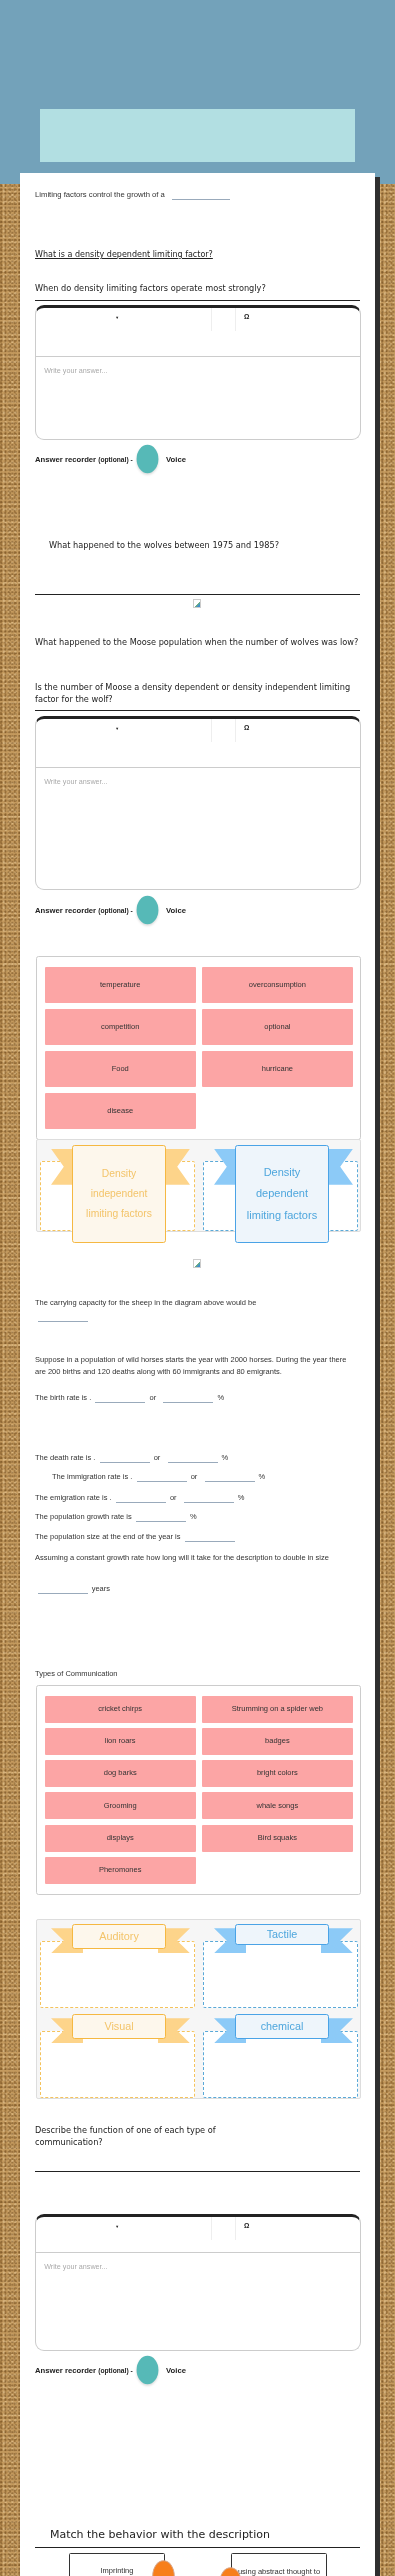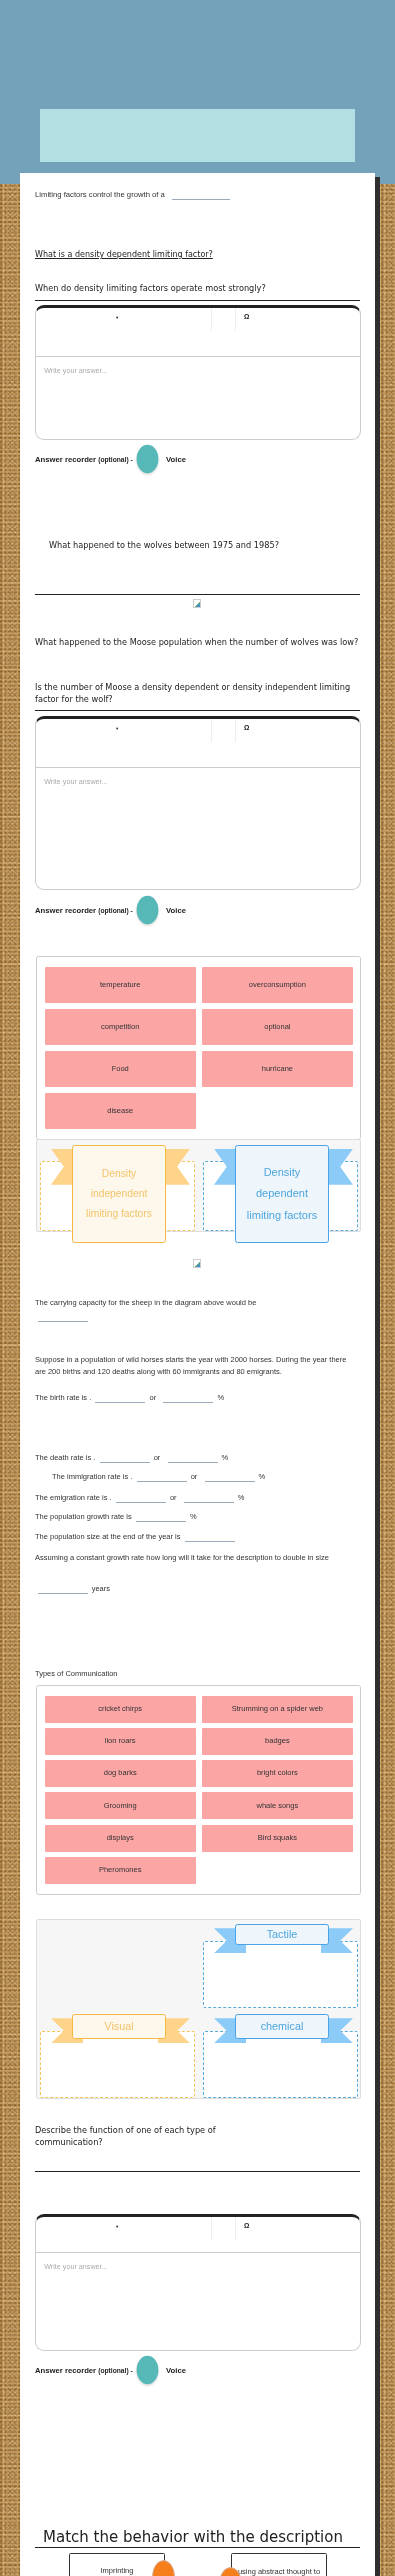--- a/index.html
+++ b/index.html
@@ -177,20 +177,26 @@
   <div class="chip" style="min-height:27px">dog barks</div>
   <div class="chip" style="min-height:27px">bright colors</div>
   <div class="chip" style="min-height:27px">Grooming</div>
   <div class="chip" style="min-height:27px">whale songs</div>
   <div class="chip" style="min-height:27px">displays</div>
   <div class="chip" style="min-height:27px">Bird squaks</div>
   <div class="chip" style="min-height:27px">Pheromones</div>
 </div>
 
 <div class="ribgrid" style="top:1919px;height:180px">
+  <div class="rib-cell orange" style="left:0;top:0;height:90px">
+    <div class="rib-drop" style="top:20.6px;height:67px"></div>
+    <div class="rib-tail tail-l" style="left:14px;top:8.2px;height:25px"></div>
+    <div class="rib-tail tail-r" style="left:121px;top:8.2px;height:25px"></div>
+    <div class="rib-label" style="top:4.1px;height:25px">Auditory</div>
+  </div>
   <div class="rib-cell blue" style="left:163px;top:0;height:90px">
     <div class="rib-drop" style="top:20.6px;height:67px"></div>
     <div class="rib-tail tail-l" style="left:14px;top:8.2px;height:25px"></div>
     <div class="rib-tail tail-r" style="left:121px;top:8.2px;height:25px"></div>
     <div class="rib-label" style="top:4.1px;height:21px">Tactile</div>
   </div>
   <div class="rib-cell orange" style="left:0;top:90px;height:90px">
     <div class="rib-drop" style="top:20.6px;height:67px"></div>
     <div class="rib-tail tail-l" style="left:14px;top:8.2px;height:25px"></div>
     <div class="rib-tail tail-r" style="left:121px;top:8.2px;height:25px"></div>
@@ -217,20 +223,20 @@
     <span class="ph">Write your answer...</span>
   </div>
 </div>
 <div class="recorder" style="top:2362px">
   <span>Answer recorder</span>
   <span class="opt">(optional) -</span>
   <span class="rec-btn"></span>
   <span>Voice</span>
 </div>
 
-<div class="abs q" style="left:43px;top:2527px;font-size:15px">Match the behavior with the description</div>
+<div class="abs q" style="left:50px;top:2527px;font-size:11px">Match the behavior with the description</div>
 <div class="hr" style="top:2547px"></div>
 
 <div class="match-item left-item" style="top:2553px;height:36px">Imprinting</div>
 <div class="dot" style="left:152px;top:2560px"></div>
 <div class="match-item right-item" style="top:2553px;height:50px">using abstract thought to solve a problem</div>
 <div class="dot" style="left:219px;top:2567px"></div>
 
 
 </body></html>

